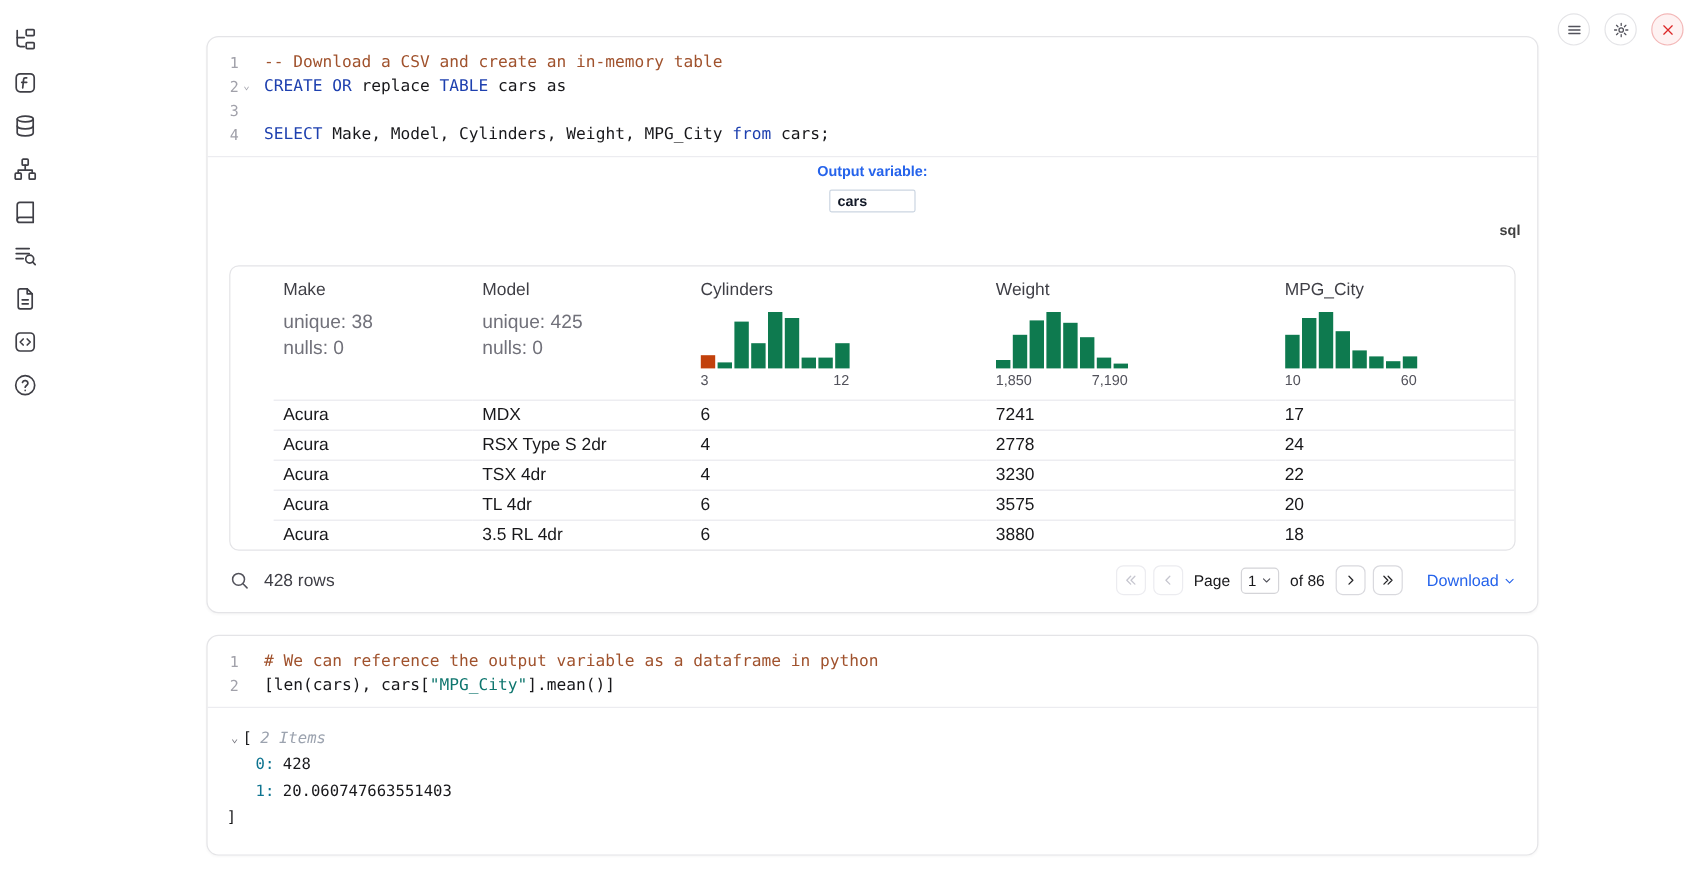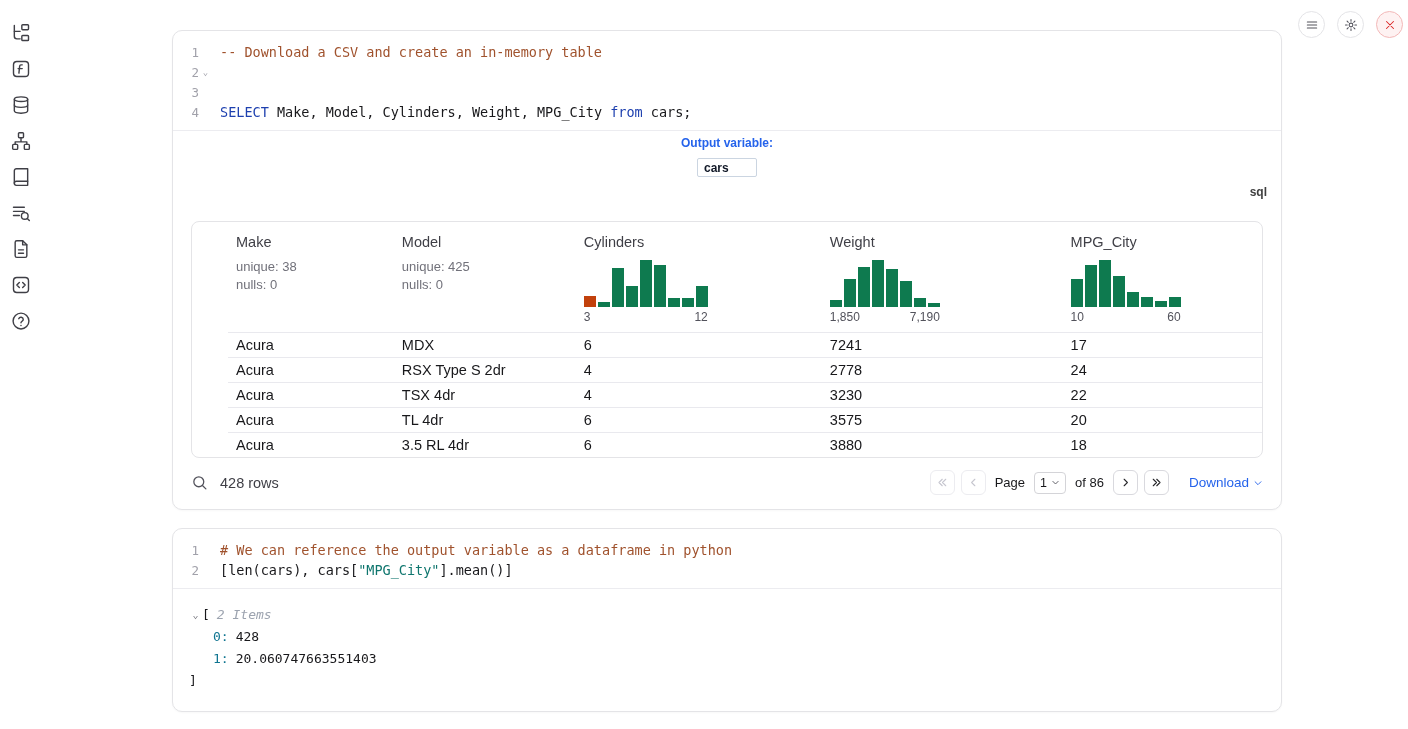--- a/index.html
+++ b/index.html
@@ -29,29 +29,29 @@
   .fold{width:13px;flex:none;text-align:center;color:#a1a1aa;font-size:9px;border:none;background:none;cursor:pointer;}
   .code-text{padding-left:8px;white-space:pre;color:#18181b;}
   .tok-kw{color:#1e40af;}
   .tok-str{color:#0f766e;}
   .tok-com{color:#a0522d;}
   .tok-plain{color:#18181b;}
 
   
   .meta-row{display:flex;align-items:center;gap:8px;padding:5px 14px 8px;border-top:1px solid #ececf0;flex-direction:column;}
   .meta-label{font-size:12px;font-weight:700;color:#2563eb;}
-  .meta-input{width:60px;height:19px;border:1px solid #cbd5e1;border-radius:2px;font-size:12px;font-weight:600;color:#111827;padding:0 6px;font-family:"Liberation Sans",sans-serif;}
+  .meta-input{width:72px;height:19px;border:1px solid #cbd5e1;border-radius:2px;font-size:12px;font-weight:600;color:#111827;padding:0 6px;font-family:"Liberation Sans",sans-serif;}
   .lang-badge{margin-left:auto;font-size:12px;font-weight:600;color:#404040;}
 
   
   .table-card{margin:14px 18px 0;border:1px solid #e4e4e7;border-radius:8px;overflow:hidden;}
   table{width:100%;border-collapse:collapse;margin-left:36px;}
   th{text-align:left;vertical-align:top;padding:12px 8px 8px;font-weight:500;font-size:14.5px;color:#3f3f46;cursor:pointer;}
   .col-label{margin-bottom:8px;}
-  .stats{font-size:13px;color:#71717a;font-weight:400;line-height:1.4;margin-top:6px;}
+  .stats{font-size:16px;color:#71717a;font-weight:400;line-height:1.4;margin-top:6px;}
   .hist{display:inline-block;margin-top:2px;}
   .hist-bars{display:flex;align-items:flex-end;gap:2px;height:47px;}
   .hist-bar{width:12px;background:#0e7a4f;}
   .hist-bar.orange{background:#c2410c;}
   .hist-labels{display:flex;justify-content:space-between;font-size:12px;color:#52525b;margin-top:3px;font-weight:400;}
   tbody td{padding:4px 8px;font-size:14.5px;color:#18181b;border-top:1px solid #e9e9ee;}
 
   
   .table-footer{display:flex;align-items:center;padding:12px 18px 14px;}
   .search-btn{background:none;border:none;padding:0;cursor:pointer;display:flex;}
@@ -169,20 +169,21 @@
   <section class="cell">
     <div class="code-area" id="sql-code">
         <div class="code-line">
           <span class="gutter">1</span>
           <span class="fold"></span>
           <span class="code-text"><span class="tok-com">-- Download a CSV and create an in-memory table</span></span>
         </div>
         <div class="code-line">
           <span class="gutter">2</span>
           <span class="fold">⌄</span>
+          <span class="code-text"><span class="tok-kw">CREATE OR</span><span class="tok-plain"> replace </span><span class="tok-kw">TABLE</span><span class="tok-plain"> cars as</span></span>
         </div>
         <div class="code-line">
           <span class="gutter">3</span>
           <span class="fold"></span>
         </div>
         <div class="code-line">
           <span class="gutter">4</span>
           <span class="fold"></span>
           <span class="code-text"><span class="tok-kw">SELECT</span><span class="tok-plain"> Make, Model, Cylinders, Weight, MPG_City </span><span class="tok-kw">from</span><span class="tok-plain"> cars;</span></span>
         </div>

